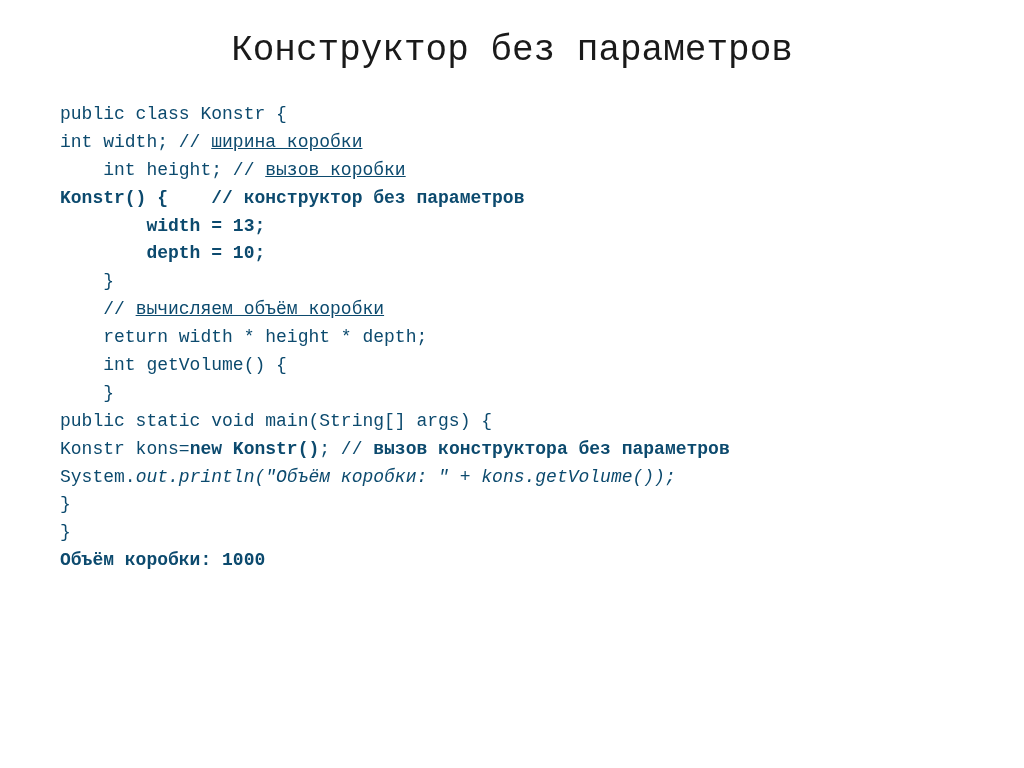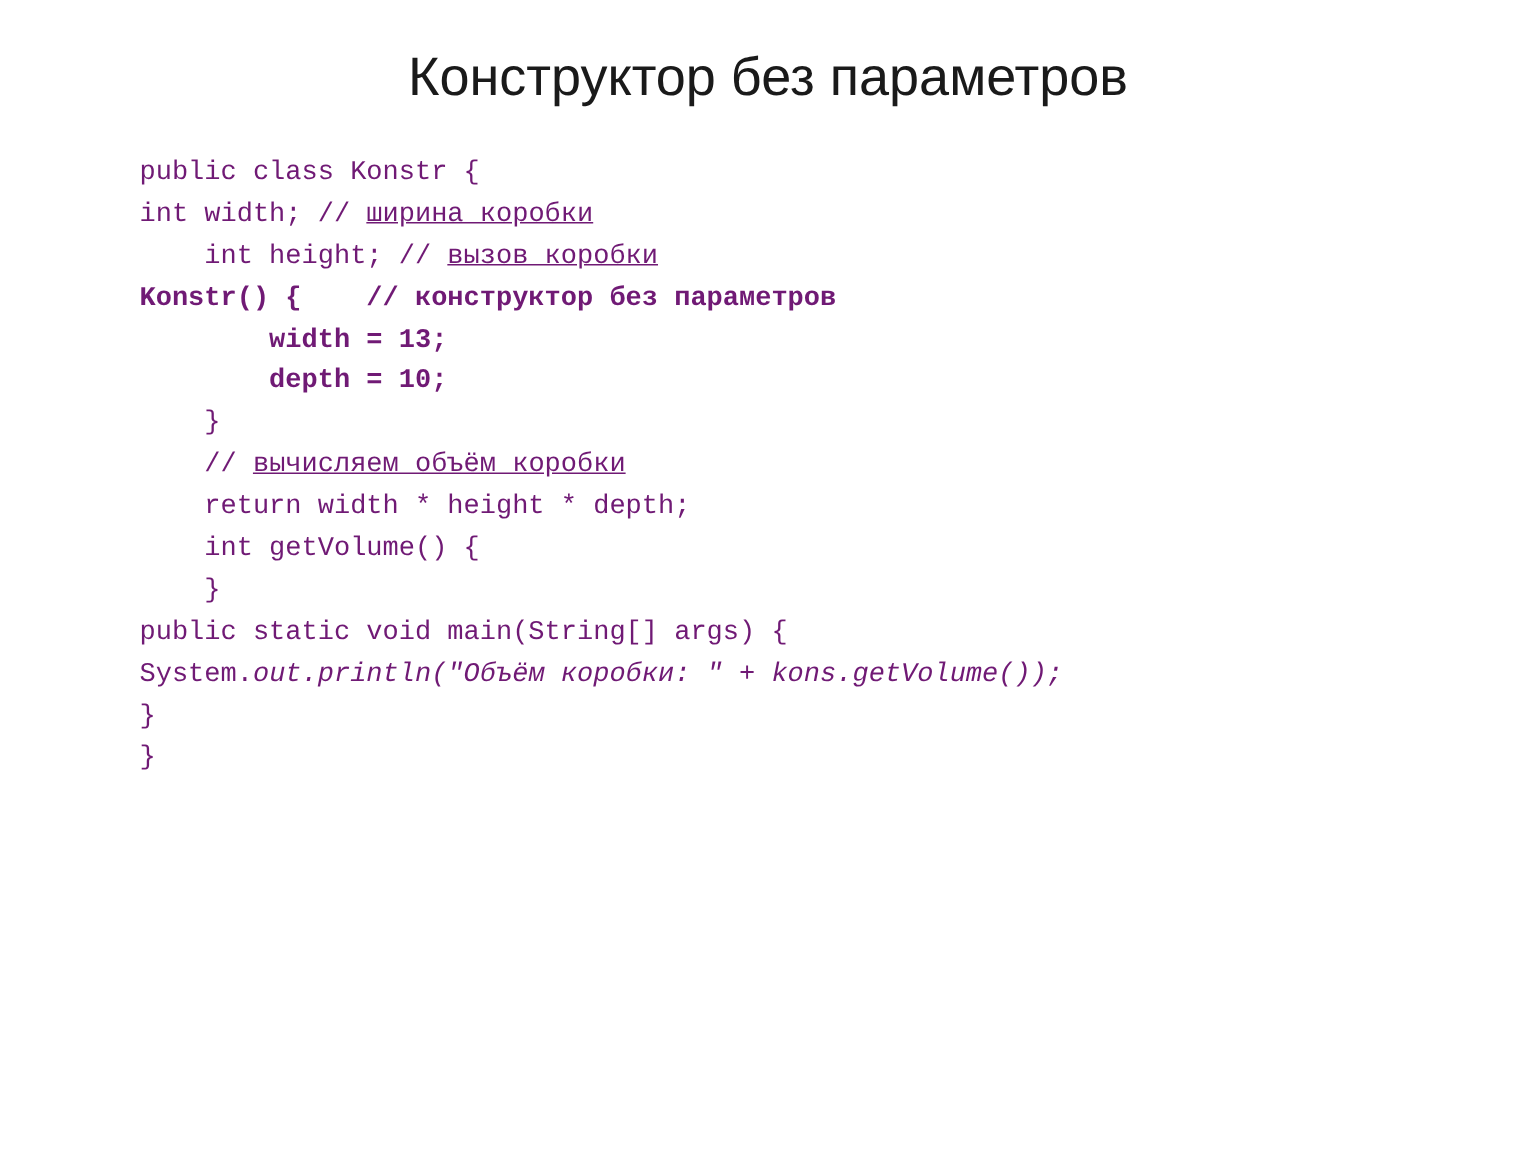--- a/index.html
+++ b/index.html
@@ -15,29 +15,28 @@
       min-height: 768px;
       padding: 30px 60px;
     }
 
     .title {
       text-align: center;
       font-size: 36px;
       font-weight: normal;
       color: #1a1a1a;
       margin-bottom: 30px;
-      font-family: Liberation Sans, sans-serif;
+      font-family: Liberation Mono, monospace;
     }
 
     .code-block {
       font-family: 'Courier New', Courier, monospace;
       font-size: 18px;
       line-height: 1.55;
-      color: #701a75;
-      margin-left: 33px;
+      color: #0c4a6e;
     }
 
     .code-line {
       display: block;
       white-space: pre;
     }
 
     .underline {
       text-decoration: underline;
     }
@@ -76,21 +75,23 @@
   <span class="code-line">    // <span class="underline">вычисляем объём коробки</span></span>
 
   <span class="code-line">    return width * height * depth;</span>
 
   <span class="code-line">    int getVolume() {</span>
 
   <span class="code-line">    }</span>
 
   <span class="code-line">public static void main(String[] args) {</span>
 
+  <span class="code-line">Konstr kons=<span class="bold">new Konstr()</span>; // <span class="bold">вызов конструктора без параметров</span></span>
 
   <span class="code-line">System.<span class="italic">out.println("Объём коробки: " + kons.getVolume());</span></span>
 
   <span class="code-line">}</span>
 
   <span class="code-line">}</span>
 
+  <span class="code-line"><span class="bold">Объём коробки: 1000</span></span>
 
 </div>
 
 </body></html>

